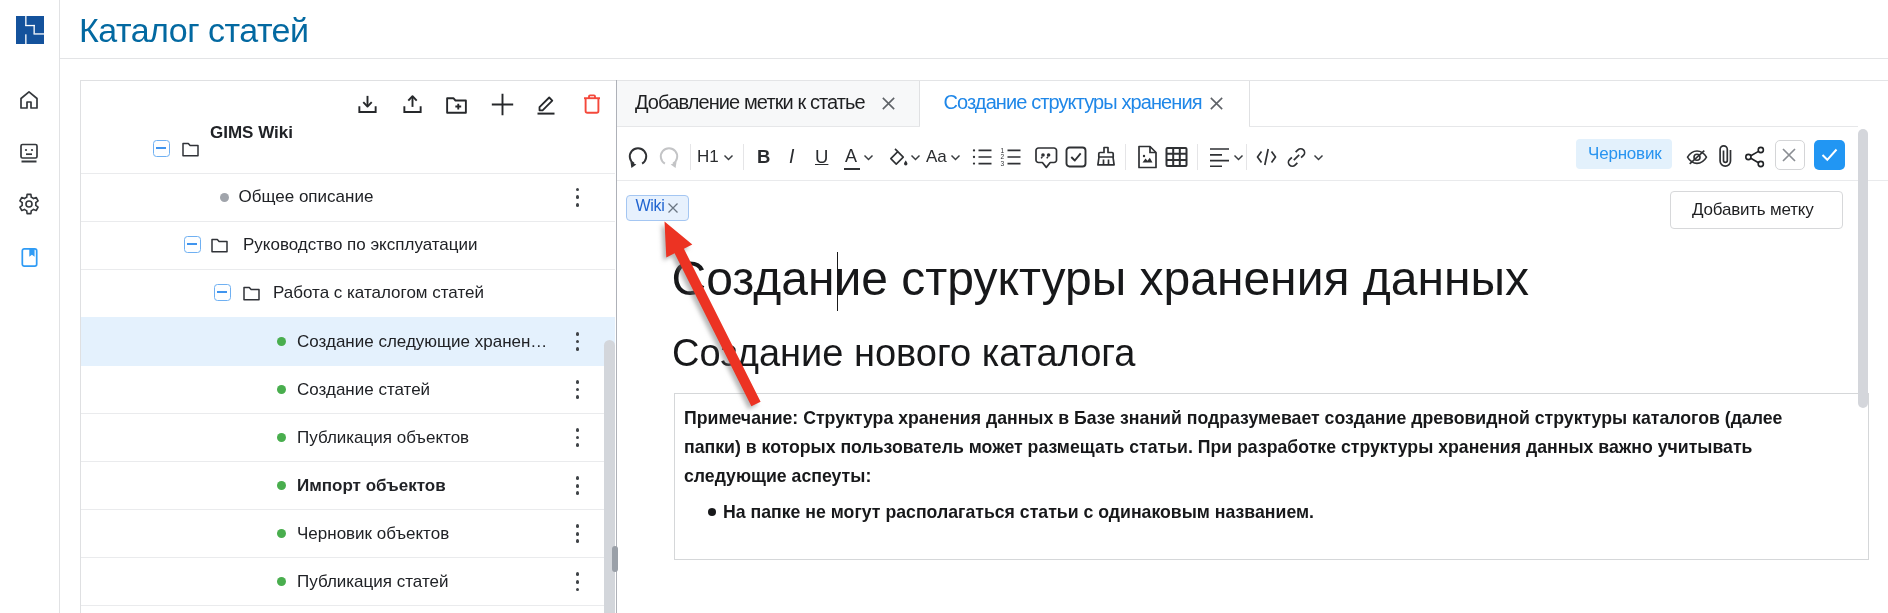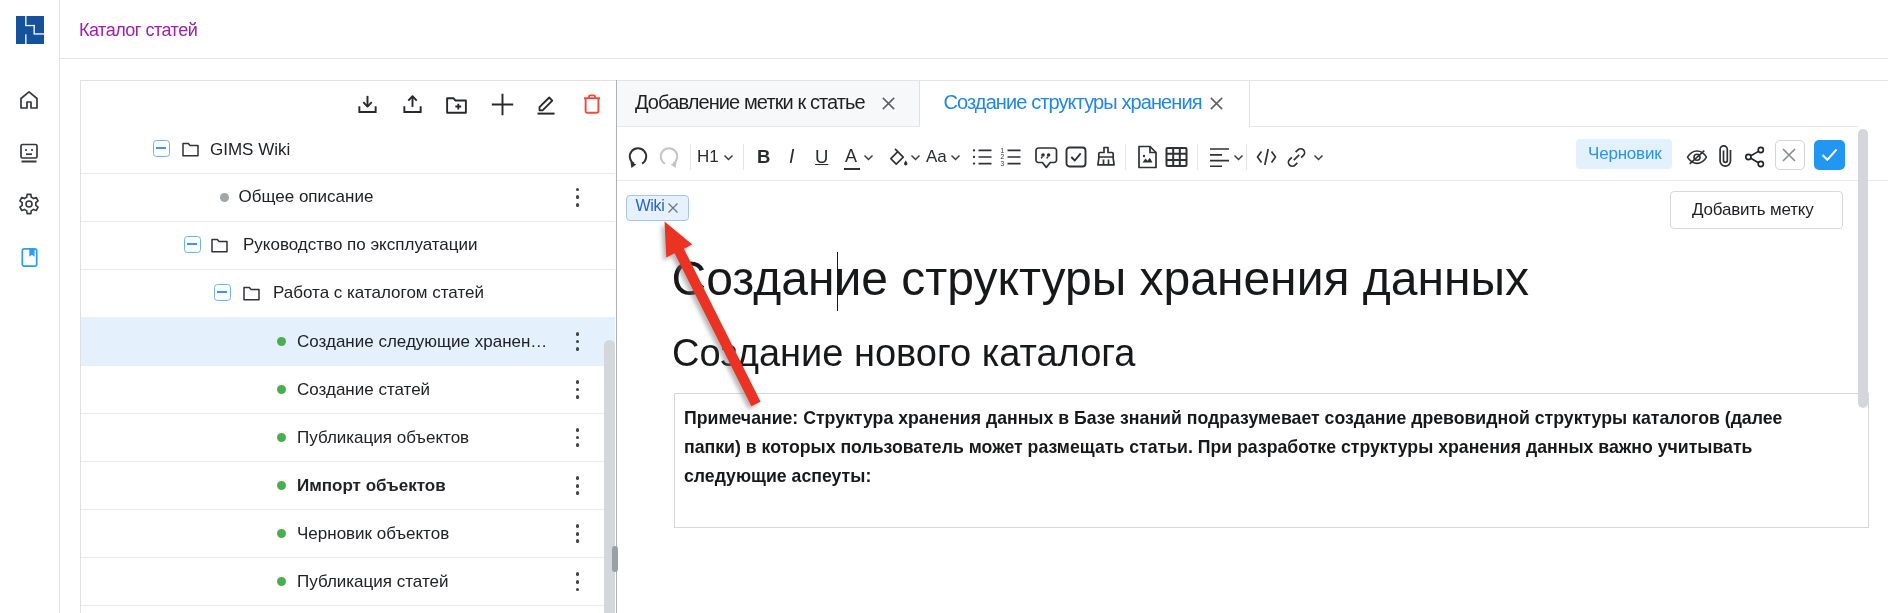--- a/index.html
+++ b/index.html
@@ -37,21 +37,21 @@
 <svg class="abs" style="left:17px;top:192px;" width="24" height="24" viewBox="0 0 24 24" fill="none" stroke="#35383c" stroke-width="1.6">
   <circle cx="12" cy="12" r="3"></circle>
   <path d="M13.9 2.4 L14.3 5.3 a7 7 0 0 1 2.2 1.27 L19.2 5.5 L21.1 8.8 L18.75 10.6 a7 7 0 0 1 0 2.8 L21.1 15.2 L19.2 18.5 L16.5 17.43 a7 7 0 0 1 -2.2 1.27 L13.9 21.6 H10.1 L9.7 18.7 a7 7 0 0 1 -2.2 -1.27 L4.8 18.5 L2.9 15.2 L5.25 13.4 a7 7 0 0 1 0 -2.8 L2.9 8.8 L4.8 5.5 L7.5 6.57 a7 7 0 0 1 2.2 -1.27 L10.1 2.4 Z" stroke-linejoin="round"></path>
 </svg>
 
 <svg class="abs" style="left:18px;top:246px;" width="23" height="23" viewBox="0 0 24 24" fill="none" stroke="#2f9bf5" stroke-width="1.8">
   <rect x="4.5" y="3" width="15" height="18" rx="2"></rect>
   <path d="M11.8 3.2 H17.3 V11.3 L14.55 9.1 L11.8 11.3 Z" fill="#2f9bf5" stroke="none"></path>
 </svg>
 
-<div class="abs" style="left:79px;top:17px;font-size:18px;line-height:26px;letter-spacing:-0.5px;color:#a21caf;">Каталог статей</div>
+<div class="abs" style="left:79px;top:17px;font-size:34px;line-height:26px;letter-spacing:-0.5px;color:#0369a1;">Каталог статей</div>
 <div class="abs" style="left:60px;top:58px;width:1828px;height:1px;background:#e3e4e6;"></div>
 
 <div class="abs" style="left:80px;top:80px;width:535px;height:534px;border-top:1px solid #dfe0e2;border-left:1px solid #dfe0e2;"></div>
 
 <div class="abs" style="left:615.5px;top:80px;width:1.5px;height:533px;background:#aeb1b8;"></div>
 
 <svg class="abs" style="left:356px;top:93px;" width="23" height="23" viewBox="0 0 24 24" fill="none" stroke="#26282b" stroke-width="2">
   <path d="M12 3 V13.5"></path>
     <path d="M7.6 9.6 L12 14.2 L16.4 9.6" stroke-linejoin="round"></path>
   <path d="M3.5 13.8 V19.8 H20.5 V13.8"></path>
@@ -98,21 +98,21 @@
   .kebab{position:absolute;width:4px;}
   .kebab i{position:absolute;left:0;width:3.8px;height:3.8px;border-radius:50%;background:#3f4347;}
 </style>
 
 <div class="mbox" style="left:152.5px;top:140px;">
     <i></i>
   </div>
 <svg class="tfolder" style="left:182px;top:142px;" width="17" height="15" viewBox="0 0 17 15" fill="none" stroke="#303338" stroke-width="1.5">
     <path d="M1 13.7 V1.5 H6.3 L8.1 3.6 H16 V13.7 Z" stroke-linejoin="round"></path>
   </svg>
-<div class="trtext" style="left:210px;top:140px;">GIMS Wiki</div>
+<div class="trtext" style="left:210px;top:123px;font-weight:bold;">GIMS Wiki</div>
 
 <div class="dot" style="left:219.5px;top:192.8px;background:#a0a4ab;"></div>
 <div class="trtext" style="left:238.5px;top:187.3px;">Общее описание</div>
 <div class="kebab" style="left:575.6px;top:187.7px;height:20px;">
     <i style="top:0;"></i>
     <i style="top:7.7px;"></i>
     <i style="top:15.4px;"></i>
   </div>
 
 <div class="mbox" style="left:184px;top:236px;">
@@ -335,20 +335,21 @@
 <div class="abs" style="left:1670px;top:191px;width:171px;height:36px;border:1px solid #d7d8da;border-radius:4px;background:#fff;"></div>
 <div class="abs" style="left:1692px;top:201px;font-size:17px;line-height:17px;letter-spacing:-0.2px;color:#1d1e20;">Добавить метку</div>
 
 <div class="abs" style="left:671.5px;top:254.6px;font-size:48px;line-height:48px;color:#17181a;white-space:nowrap;">Создание структуры хранения данных</div>
 <div class="abs" style="left:836.5px;top:252px;width:1.8px;height:59px;background:#1a1a1a;"></div>
 <div class="abs" style="left:672px;top:334.3px;font-size:38px;line-height:38px;color:#17181a;white-space:nowrap;">Создание нового каталога</div>
 
 <div class="abs" style="left:674px;top:393px;width:1174.5px;border:1px solid #d5d7d9;padding:9.5px 9px 30px 9px;">
   <div style="font-size:17.7px;font-weight:bold;line-height:29px;color:#17181a;">Примечание: Структура хранения данных в Базе знаний подразумевает создание древовидной структуры каталогов (далее<br>папки) в которых пользователь может размещать статьи. При разработке структуры хранения данных важно учитывать<br>следующие аспеуты:</div>
   <div style="margin-top:6px;">
+    <div style="position:relative;padding-left:39px;font-size:17.7px;font-weight:bold;line-height:30px;color:#17181a;margin-bottom:2px;"><span style="position:absolute;left:23.5px;top:11px;width:8px;height:8px;border-radius:50%;background:#17181a;"></span>На папке не могут располагаться статьи с одинаковым названием.</div>
   </div>
 </div>
 
 <div class="abs" style="left:1858px;top:129px;width:10px;height:279px;background:#d4d6db;border-radius:5px;"></div>
 
 <svg class="abs" style="left:640px;top:210px;filter:drop-shadow(-3px 3px 2px rgba(110,110,110,0.5));" width="140" height="210" viewBox="0 0 140 210">
   <polygon fill="#ec3323" points="24.5,11.5 52.3,34.5 43.9,38.7 120.6,191.7 111.4,196.3 34.6,43.3 26.3,47.5"></polygon>
 </svg>
 
 </body></html>

